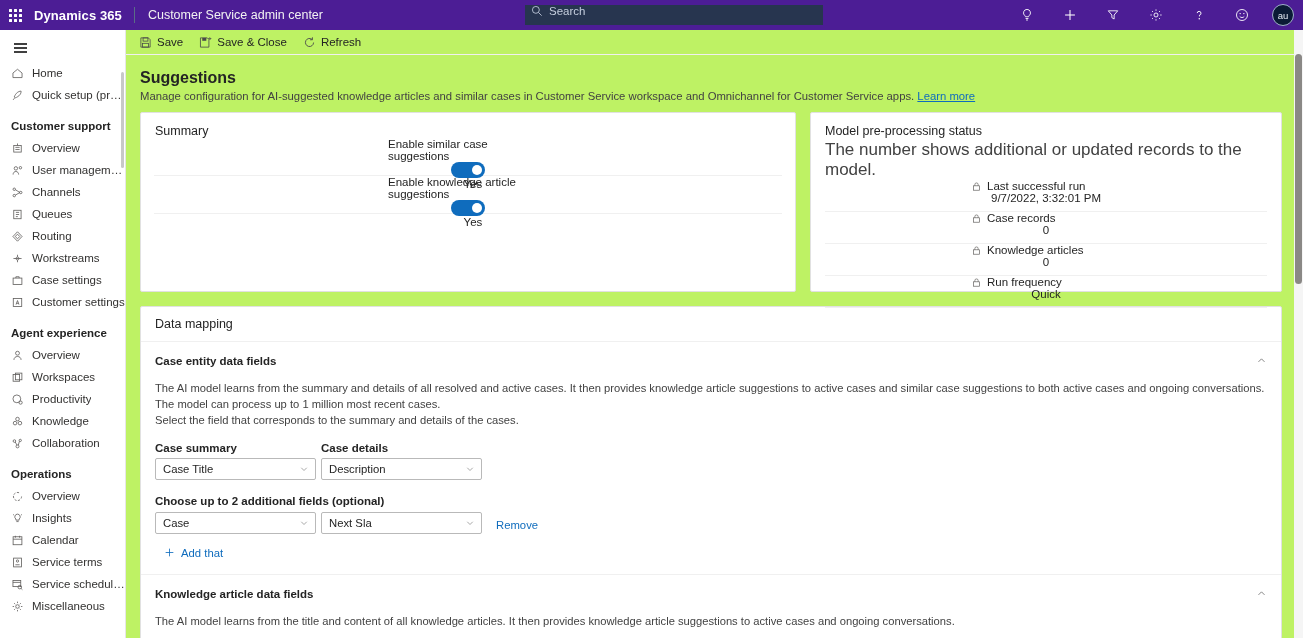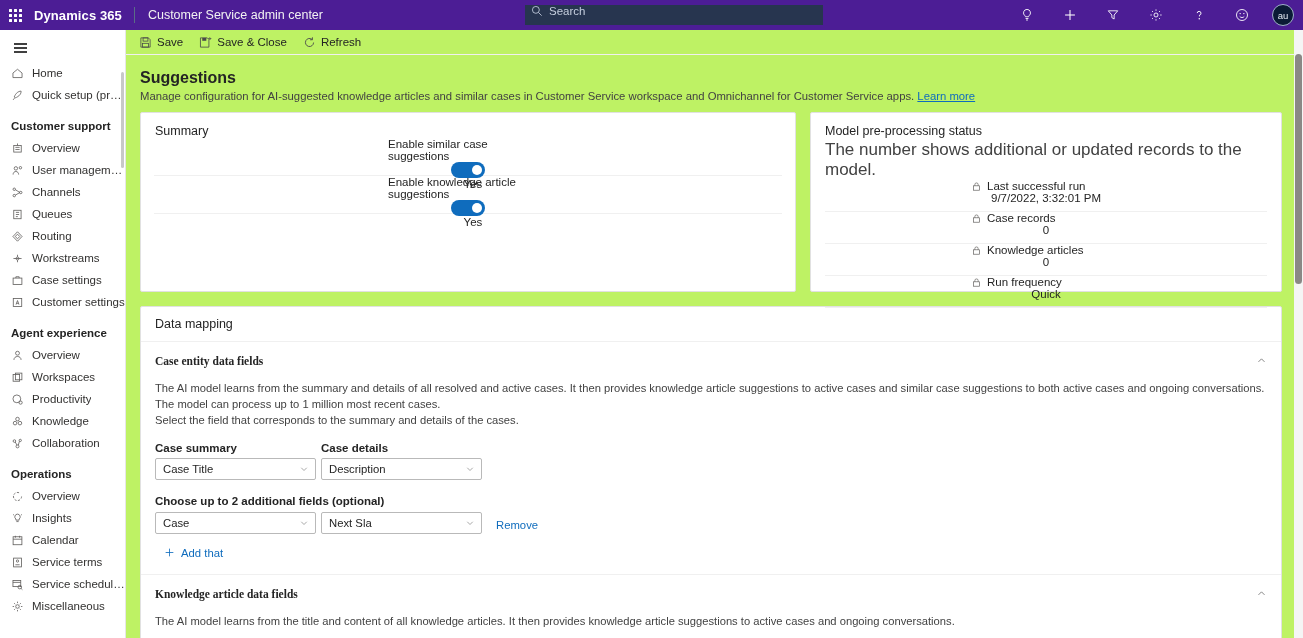--- a/index.html
+++ b/index.html
@@ -218,21 +218,20 @@
     border-bottom: 1px solid #f0f0f0;
   }
   .section {
     padding: 0 0 0 0;
     border-bottom: 1px solid #f0f0f0;
   }
   .section-head {
     display: flex; align-items: center; justify-content: space-between;
     padding: 10px 14px 0 14px;
     cursor: pointer;
-    font-family: Liberation Serif, serif;
   }
   .section-title { font-size: 11.5px; font-weight: bold; color: #242424; }
   .section-body { padding: 0 14px 12px 14px; }
   .section-desc {
     font-size: 11.2px; color: #424242;
     padding-top: 10px; line-height: 1.45;
     max-width: 1115px;
   }
   .field-label {
     font-size: 11.5px; font-weight: bold; color: #242424;

